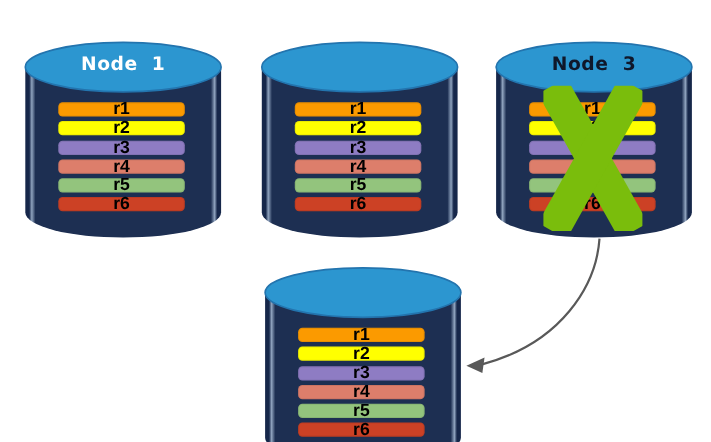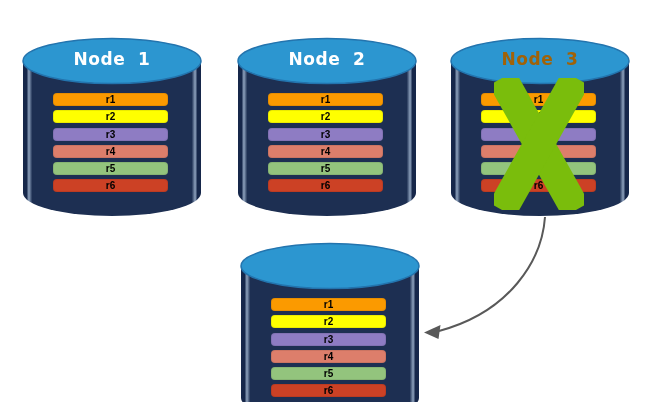--- a/index.html
+++ b/index.html
@@ -6,21 +6,21 @@
   .stage{position:relative;width:646px;height:402px;overflow:hidden;margin-top:28px;}
   .node{position:absolute;width:184px;height:184px;}
   .cyl{position:absolute;left:0;top:0;width:184px;height:184px;display:block;}
   .title{
     position:absolute;top:13px;left:0;right:0;text-align:center;
     font-family:"DejaVu Sans",sans-serif;font-weight:bold;font-size:17px;
     letter-spacing:.5px;white-space:pre;
   }
   .bars{position:absolute;left:33px;top:57px;width:115px;display:flex;flex-direction:column;gap:4.3px;}
   .bar{height:13px;border-radius:4px;display:flex;align-items:center;justify-content:center;box-shadow:inset 0 0 0 1px rgba(0,0,0,0.08);}
-  .lbl{font-weight:bold;font-size:10px;line-height:13px;}
+  .lbl{font-weight:bold;font-size:16px;line-height:13px;}
   .xmark{position:absolute;left:46px;top:42px;width:90px;height:132px;display:block;}
   .arrow{position:absolute;left:415px;top:180px;width:150px;height:140px;display:block;}
   .defs-holder{position:absolute;width:0;height:0;}
 </style>
 </head>
 <body>
 
 <div class="stage" style="background: rgb(255, 255, 255);">
 
   <svg class="defs-holder" aria-hidden="true">
@@ -64,21 +64,20 @@
           <span class="lbl">r6</span>
         </div>
     </div>
   </div>
 
   <div class="node" style="left:235px;top:8px">
     <svg class="cyl" viewBox="0 0 184 184">
       <path d="M3,25 L3,157 A89,23 0 0 0 181,157 L181,25 Z" fill="url(#cylBodyG)"></path>
       <ellipse cx="92" cy="25" rx="89" ry="22.5" stroke="#2374AE" stroke-width="1.5" style="fill: rgb(44, 150, 208);"></ellipse>
     </svg>
-    <div class="title" style="color: rgb(255, 255, 255);">Node  2</div>
     <div class="bars" style="color: rgb(0, 0, 0);">
       <div class="bar" style="background: rgb(251, 154, 0);">
           <span class="lbl">r1</span>
         </div>
       <div class="bar" style="background: rgb(255, 255, 0);">
           <span class="lbl">r2</span>
         </div>
       <div class="bar" style="background: rgb(142, 124, 195);">
           <span class="lbl">r3</span>
         </div>
@@ -92,21 +91,21 @@
           <span class="lbl">r6</span>
         </div>
     </div>
   </div>
 
   <div class="node" style="left:448px;top:8px">
     <svg class="cyl" viewBox="0 0 184 184">
       <path d="M3,25 L3,157 A89,23 0 0 0 181,157 L181,25 Z" fill="url(#cylBodyG)"></path>
       <ellipse cx="92" cy="25" rx="89" ry="22.5" stroke="#2374AE" stroke-width="1.5" style="fill: rgb(44, 150, 208);"></ellipse>
     </svg>
-    <div class="title" style="color: #a16207;">Node  3</div>
+    <div class="title" style="color: #0f172a;">Node  3</div>
     <div class="bars" style="color: rgb(0, 0, 0);">
       <div class="bar" style="background: rgb(251, 154, 0);">
           <span class="lbl">r1</span>
         </div>
       <div class="bar" style="background: rgb(255, 255, 0);">
           <span class="lbl">r2</span>
         </div>
       <div class="bar" style="background: rgb(142, 124, 195);">
           <span class="lbl">r3</span>
         </div>

